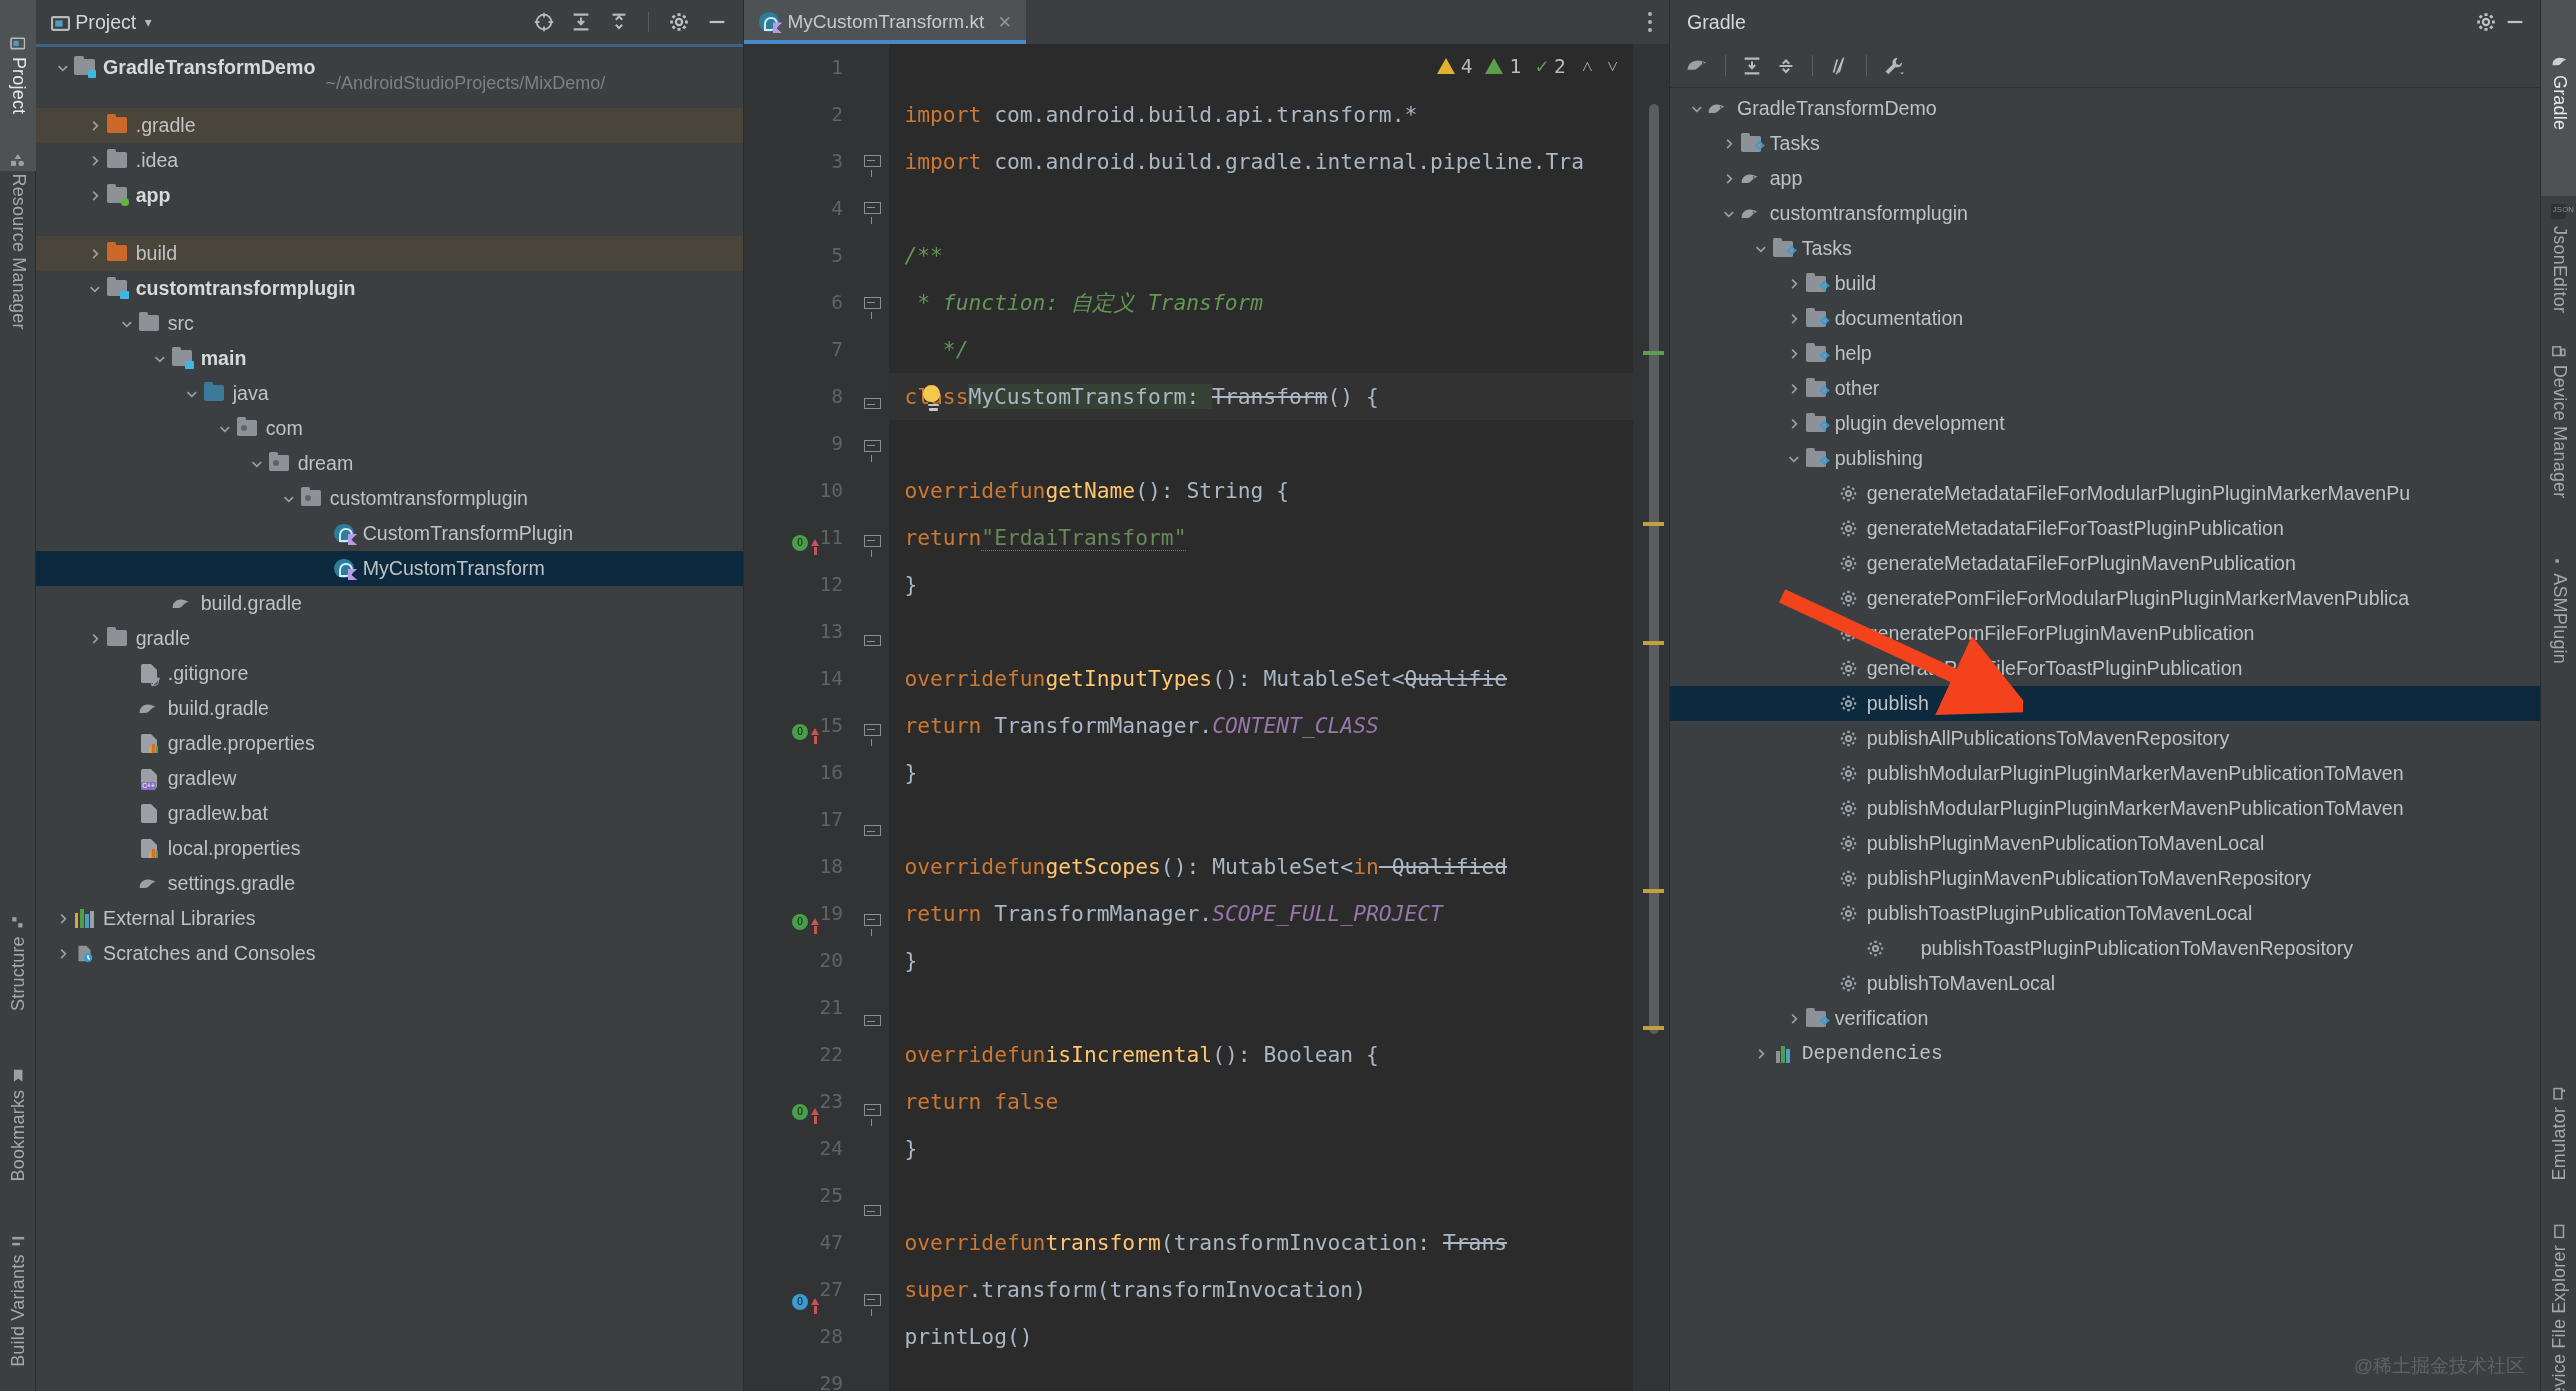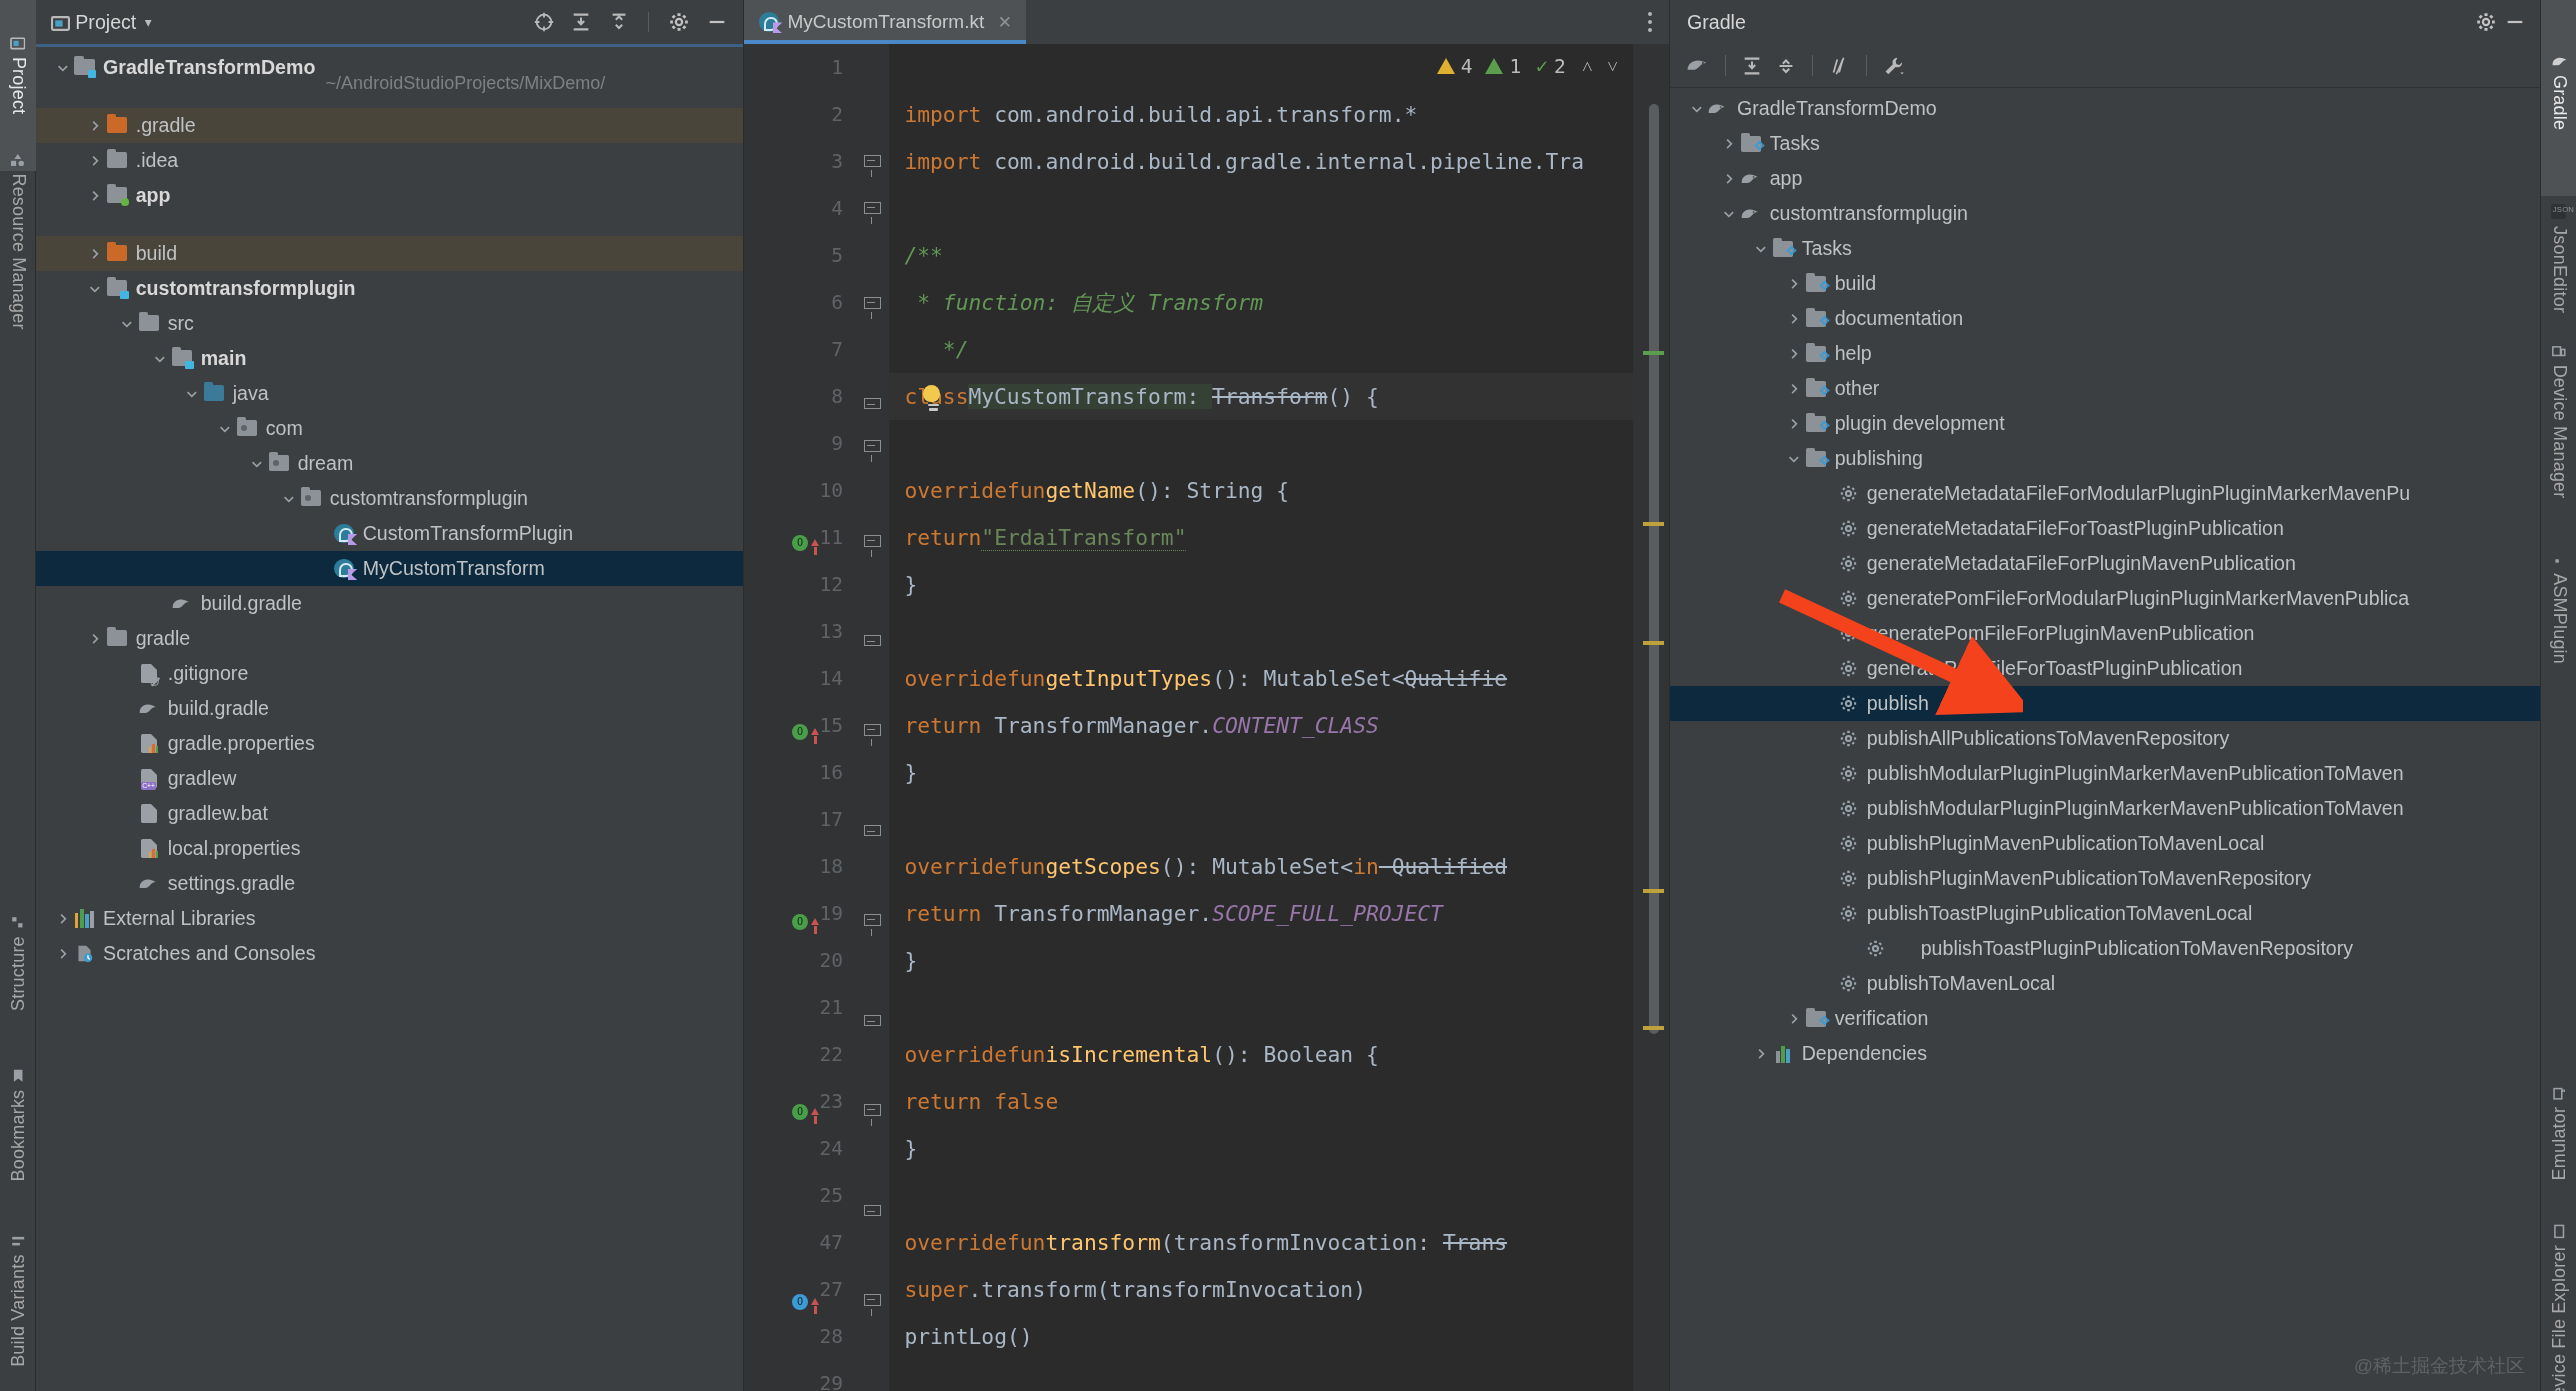--- a/index.html
+++ b/index.html
@@ -1170,21 +1170,21 @@
               <span class="g"><svg width="11" height="11" viewBox="0 0 13 13">
                   <circle cx="6.5" cy="6.5" r="3" fill="none" stroke="#3d9bd4" stroke-width="2"></circle>
                   <g stroke="#3d9bd4" stroke-width="2.4">
                     <path d="M6.5 0.8v1.6M6.5 10.6v1.6M0.8 6.5h1.6M10.6 6.5h1.6"></path>
                   </g>
                 </svg></span>
             </span>
           </span>
           <span class="lbl">verification</span>
         </div>
-        <div class="grow" style="padding-left: 80px;">
+        <div class="grow" style="padding-left: 80px; font-family: Liberation Mono, monospace;">
           <span class="arrow">
             <svg width="13.7" height="13.7" viewBox="0 0 16 16">
               <path d="M6 3 L11 8 L6 13" fill="none" stroke="#9aa0a6" stroke-width="1.9"></path>
             </svg>
           </span>
           <span class="ic">
             <span class="lib-ico">
               <i style="height:12px;background:#8c9297"></i>
               <i style="height:17px;background:#4e9e4e"></i>
               <i style="height:14.5px;background:#4a9fc4"></i>

